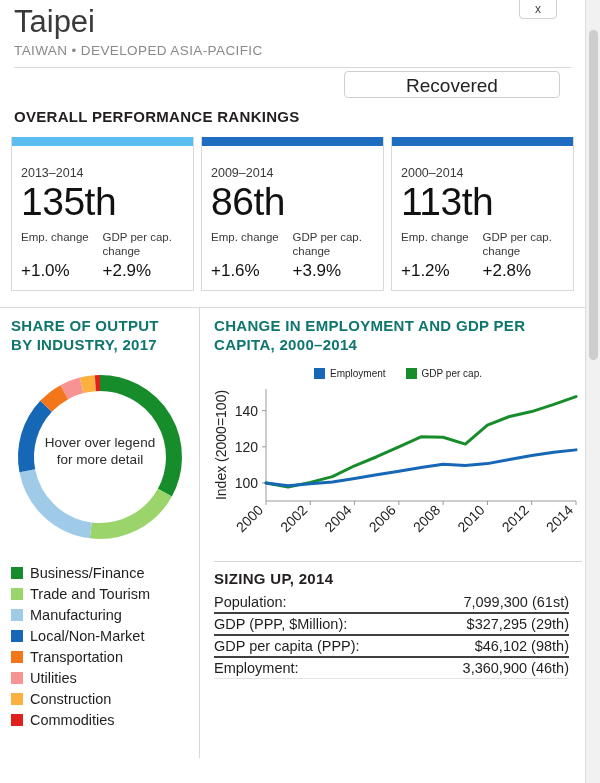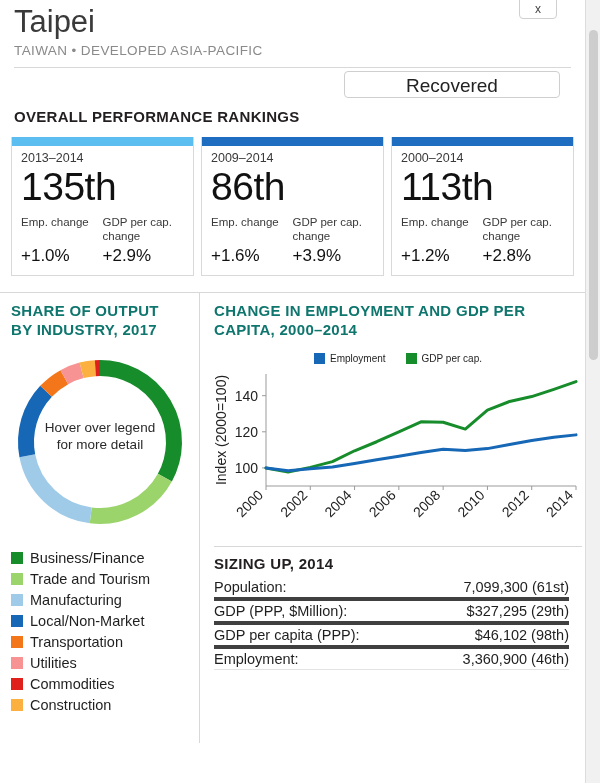--- a/index.html
+++ b/index.html
@@ -124,21 +124,21 @@
     border: 1px solid #d9d9d9;
     border-top: none;
     background: #ffffff;
     box-sizing: border-box;
     padding: 0 0 9px 0;
   }
   .card-bar {
     height: 9px;
     width: 100%;
   }
-  .card-inner { padding: 5px 9px 0 9px; }
+  .card-inner { padding: 20px 9px 0 9px; }
   .card-period {
     font-size: 12.5px;
     color: #3a3a3a;
     margin-bottom: -1px;
   }
   .card-rank {
     font-size: 39px;
     font-weight: 400;
     color: #111;
     line-height: 46px;
@@ -264,21 +264,21 @@
     margin-bottom: 5px;
   }
   table.sizing-table {
     width: 355px;
     border-collapse: collapse;
     font-size: 14.5px;
     color: #1f1f1f;
   }
   table.sizing-table td {
     padding: 2px 0 2px 0;
-    border-bottom: 4px solid #404040;
+    border-bottom: 2px solid #404040;
   }
   table.sizing-table tr:last-child td { border-bottom: 1px solid #e3e3e3; }
   td.sz-val { text-align: right; }
 </style>
 </head>
 <body>
 
 <div id="page">
 
   <div class="close-btn">x</div>
@@ -396,26 +396,26 @@
           </div>
           <div class="legend-item">
             <span class="legend-swatch" style="background: rgb(244, 118, 27);"></span>
             <span class="legend-label">Transportation</span>
           </div>
           <div class="legend-item">
             <span class="legend-swatch" style="background: rgb(247, 147, 146);"></span>
             <span class="legend-label">Utilities</span>
           </div>
           <div class="legend-item">
+            <span class="legend-swatch" style="background: rgb(251, 176, 64);"></span>
+            <span class="legend-label">Construction</span>
+          </div>
+          <div class="legend-item">
             <span class="legend-swatch" style="background: rgb(224, 32, 27);"></span>
             <span class="legend-label">Commodities</span>
-          </div>
-          <div class="legend-item">
-            <span class="legend-swatch" style="background: rgb(251, 176, 64);"></span>
-            <span class="legend-label">Construction</span>
           </div>
         </div>
     </div>
 
     <div class="right-panel">
 
       <div class="panel-title">
         <div>CHANGE IN EMPLOYMENT AND GDP PER</div>
         <div>CAPITA, 2000–2014</div>
       </div>

